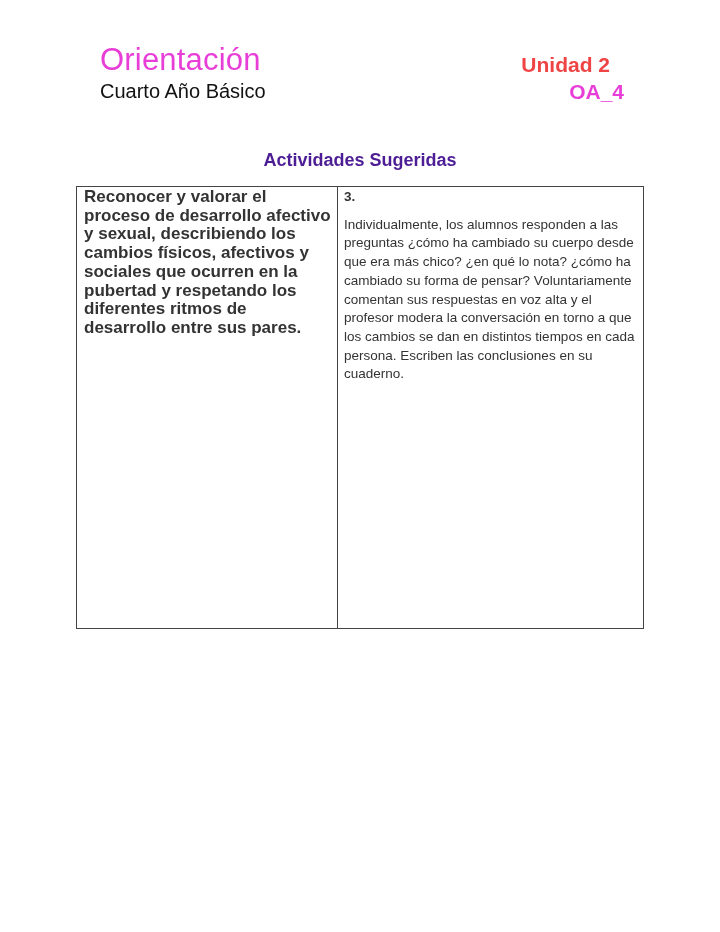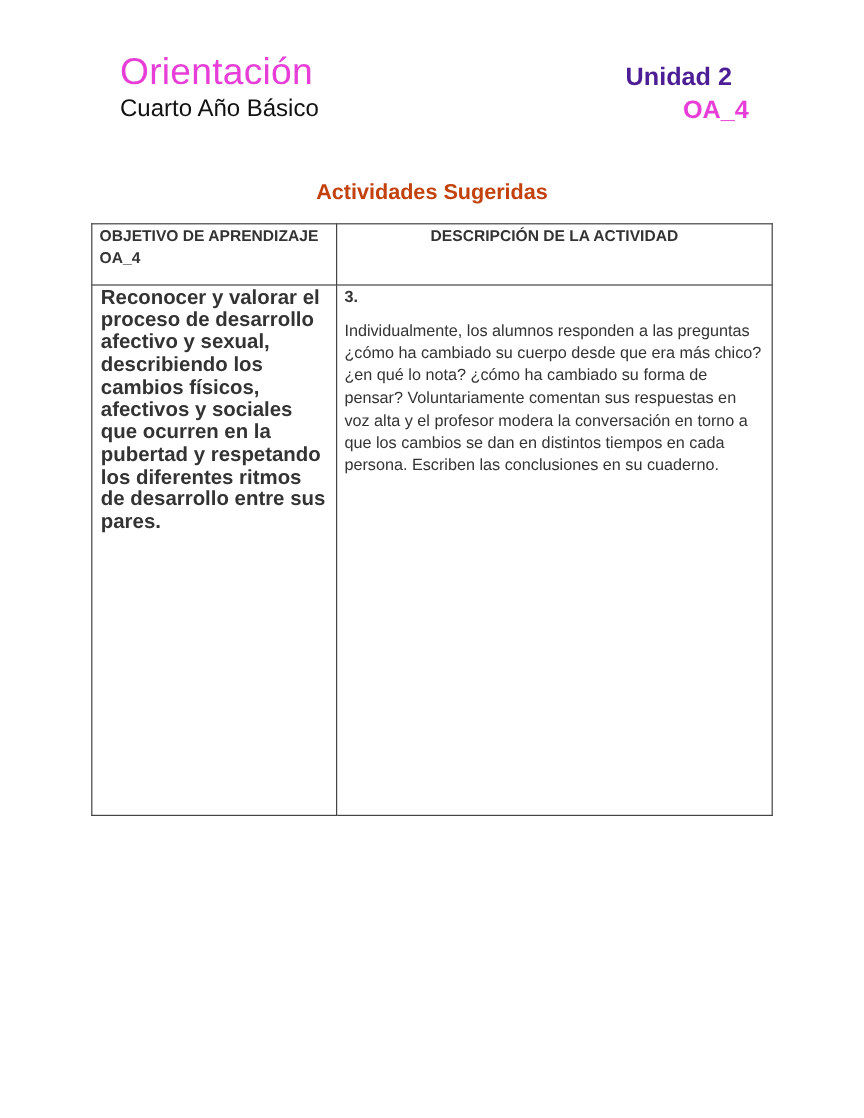--- a/index.html
+++ b/index.html
@@ -1,45 +1,41 @@
 <!DOCTYPE html>
 <html><head>
 <meta charset="utf-8">
 <style>
   html, body { margin: 0; padding: 0; background: #ffffff; }
   body { width: 720px; height: 932px; position: relative; overflow: hidden; font-family: "Liberation Sans", sans-serif; }
   .title { position: absolute; left: 100px; top: 42px; font-size: 31px; font-weight: normal; color: #e83ed8; letter-spacing: 0.2px; }
   .subtitle { position: absolute; left: 100px; top: 80px; font-size: 20px; font-weight: normal; color: #111111; }
-  .unit { position: absolute; right: 110px; top: 53px; font-size: 21px; font-weight: bold; color: #4c1d95; text-align: right; }
+  .unit { position: absolute; right: 110px; top: 53px; font-size: 21px; font-weight: bold; color: #ef4444; text-align: right; }
   .oa { position: absolute; right: 96px; top: 80px; font-size: 21px; font-weight: bold; color: #e83ed8; text-align: right; }
-  .section-title { position: absolute; left: 0; width: 720px; top: 150px; text-align: center; font-size: 18px; font-weight: bold; color: #c2410c; }
+  .section-title { position: absolute; left: 0; width: 720px; top: 150px; text-align: center; font-size: 18px; font-weight: bold; color: #4c1d95; }
   table.act { position: absolute; left: 76px; top: 186px; width: 568px; border-collapse: collapse; }
   table.act td, table.act th { border: 1.3px solid #444444; vertical-align: top; padding: 0; }
   .h-left { width: 191px; height: 49px; padding: 1px 6px 0 6px !important; text-align: left; font-size: 13px; font-weight: bold; color: #333333; line-height: 18px; }
   .h-right { height: 49px; padding: 1px 6px 0 6px !important; text-align: center; font-size: 13px; font-weight: bold; color: #333333; line-height: 18px; }
   .b-left { height: 440px; padding: 1px 6px 0 7px !important; font-size: 17px; font-weight: bold; color: #333333; line-height: 18.7px; }
   .b-right { height: 440px; padding: 1px 6px 0 6px !important; font-size: 13.5px; color: #333333; line-height: 18.7px; }
   .num { font-weight: bold; display: block; margin-bottom: 9px; }
 </style>
 </head>
 <body>
 
 <div class="title">Orientación</div>
 <div class="subtitle">Cuarto Año Básico</div>
 <div class="unit">Unidad 2</div>
 <div class="oa">OA_4</div>
 
 <div class="section-title">Actividades Sugeridas</div>
 
 <table class="act">
   <tbody>
-      <tr>
-    <th class="h-left">OBJETIVO DE APRENDIZAJE OA_4</th>
-    <th class="h-right">DESCRIPCIÓN DE LA ACTIVIDAD</th>
-  </tr>
   <tr>
     <td class="b-left">Reconocer y valorar el proceso de desarrollo afectivo y sexual, describiendo los cambios físicos, afectivos y sociales que ocurren en la pubertad y respetando los diferentes ritmos de desarrollo entre sus pares.</td>
     <td class="b-right">
       <span class="num">3.</span>
       <span>Individualmente, los alumnos responden a las preguntas ¿cómo ha cambiado su cuerpo desde que era más chico? ¿en qué lo nota? ¿cómo ha cambiado su forma de pensar? Voluntariamente comentan sus respuestas en voz alta y el profesor modera la conversación en torno a que los cambios se dan en distintos tiempos en cada persona. Escriben las conclusiones en su cuaderno.</span>
     </td>
   </tr>
 </tbody>
   </table>
 

